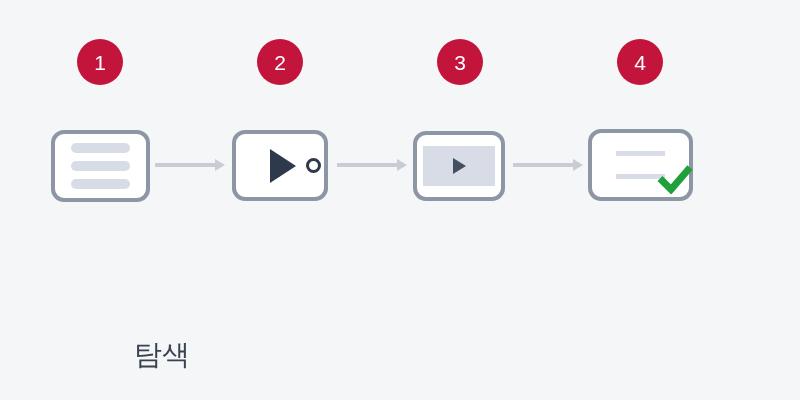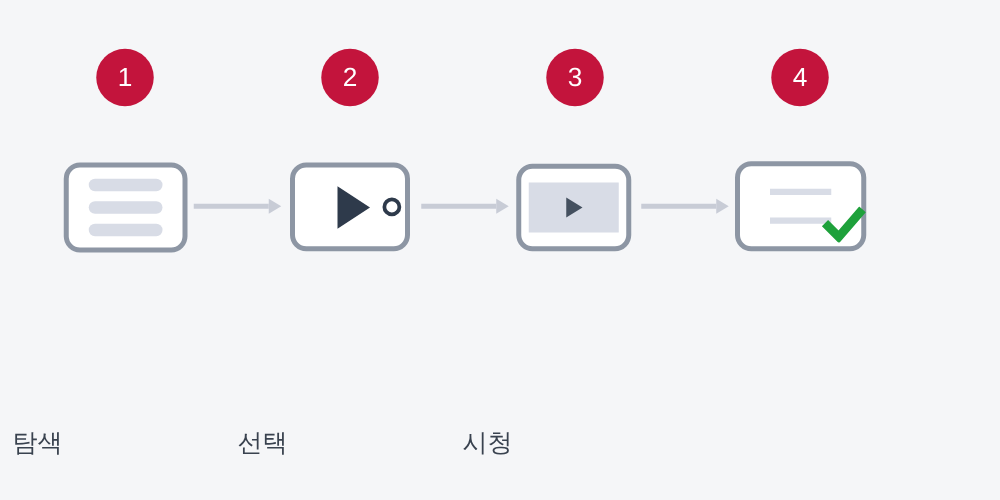--- a/index.html
+++ b/index.html
@@ -57,22 +57,22 @@
   .arrow{position:absolute;top:163px;height:4px;width:60px;background:var(--arrow,#C8CCD6);}
   .arrow::after{
     content:"";position:absolute;right:-10px;top:-4px;width:0;height:0;
     border-left:10px solid var(--arrow,#C8CCD6);
     border-top:6px solid transparent;border-bottom:6px solid transparent;
   }
   .arrow.a1{left:155px}.arrow.a2{left:337px}.arrow.a3{left:513px}
 
   
   .step-label{
-    position:absolute;top:339px;width:180px;text-align:left;
-    font-size:20px;line-height:32px;color:var(--label-text,#39424F);
+    position:absolute;top:339px;width:180px;text-align:right;
+    font-size:28px;line-height:32px;color:var(--label-text,#39424F);
   }
   .step-label.l1{left:10px}.step-label.l2{left:190px}.step-label.l3{left:370px}.step-label.l4{left:549px}
 </style>
 </head>
 <body>
 
 <div class="canvas">
 
   <div class="badge p1">
     <span>1</span>
@@ -116,16 +116,14 @@
     <div class="doc-lines">
       <div class="doc-line"></div>
       <div class="doc-line"></div>
     </div>
     <svg class="check" viewBox="0 0 36 29">
       <polyline points="3,13.5 14,24.5 33,2.5" fill="none" stroke="var(--check-green,#1EA13B)" stroke-width="7" stroke-linecap="butt" stroke-linejoin="miter"></polyline>
     </svg>
   </div>
 
   <div class="step-label l1">탐색</div>
-  <div class="step-label l2">선택</div>
-  <div class="step-label l3">시청</div>
 
 </div>
 
 </body></html>

